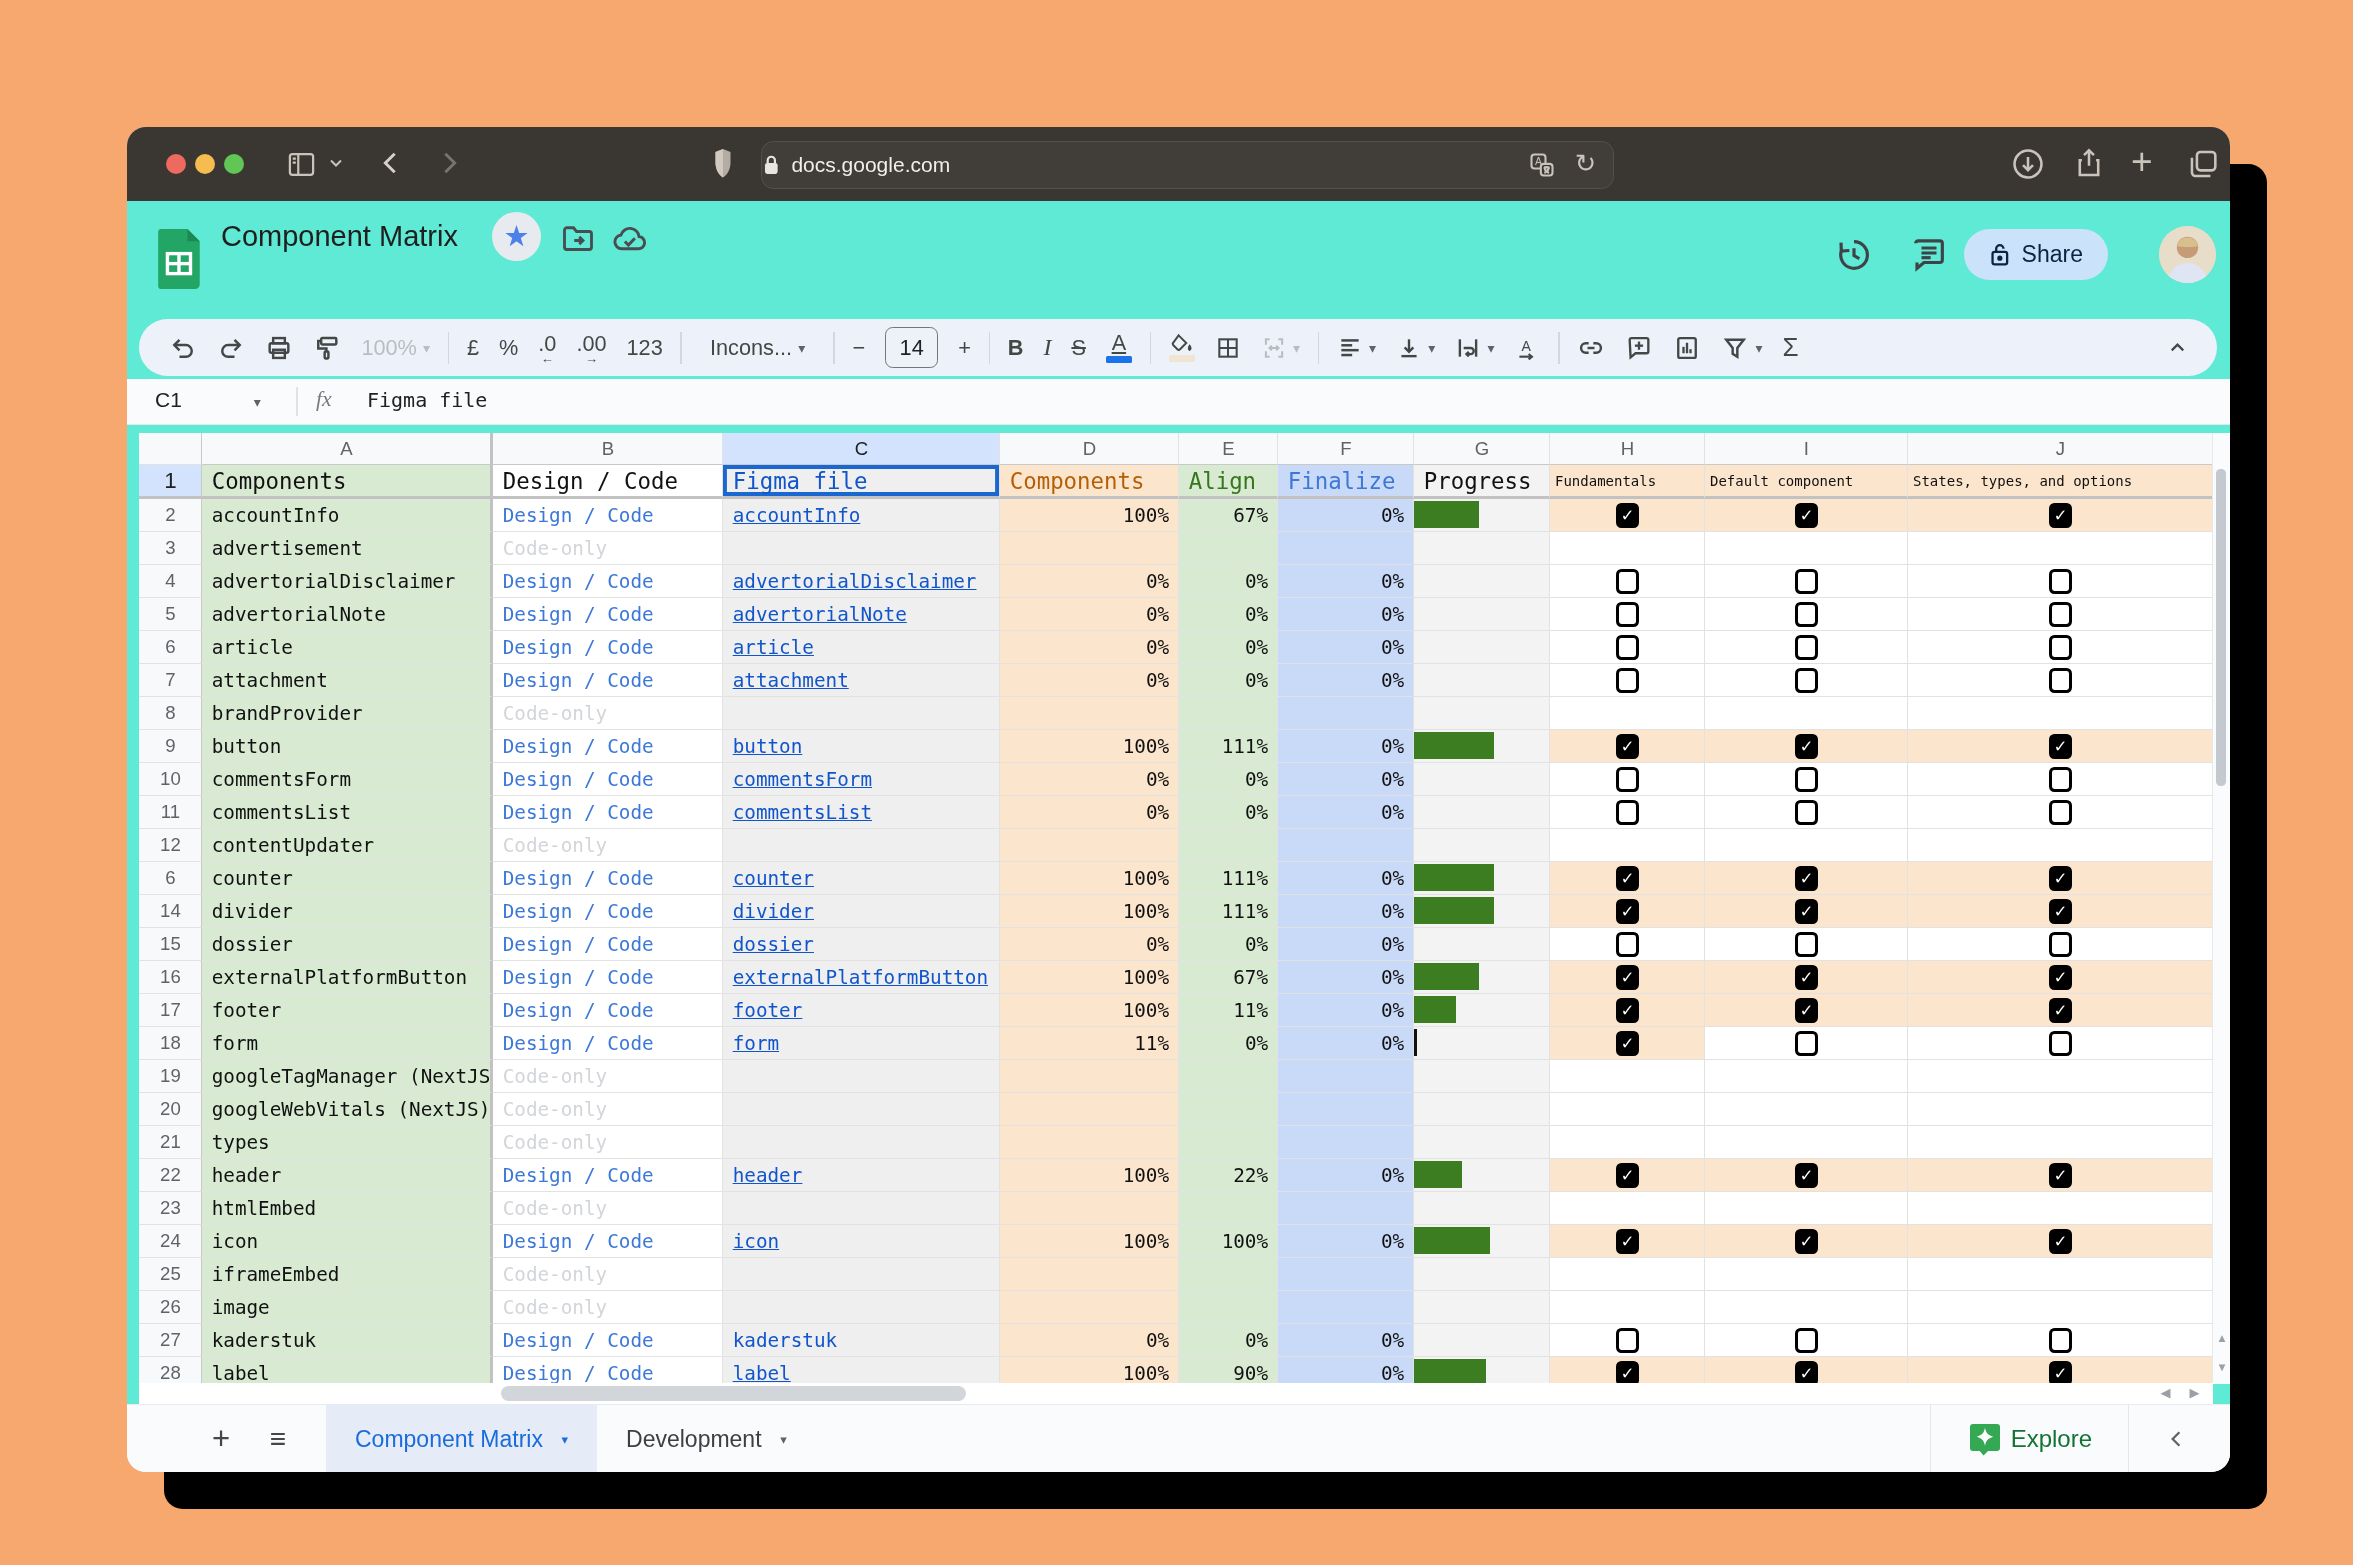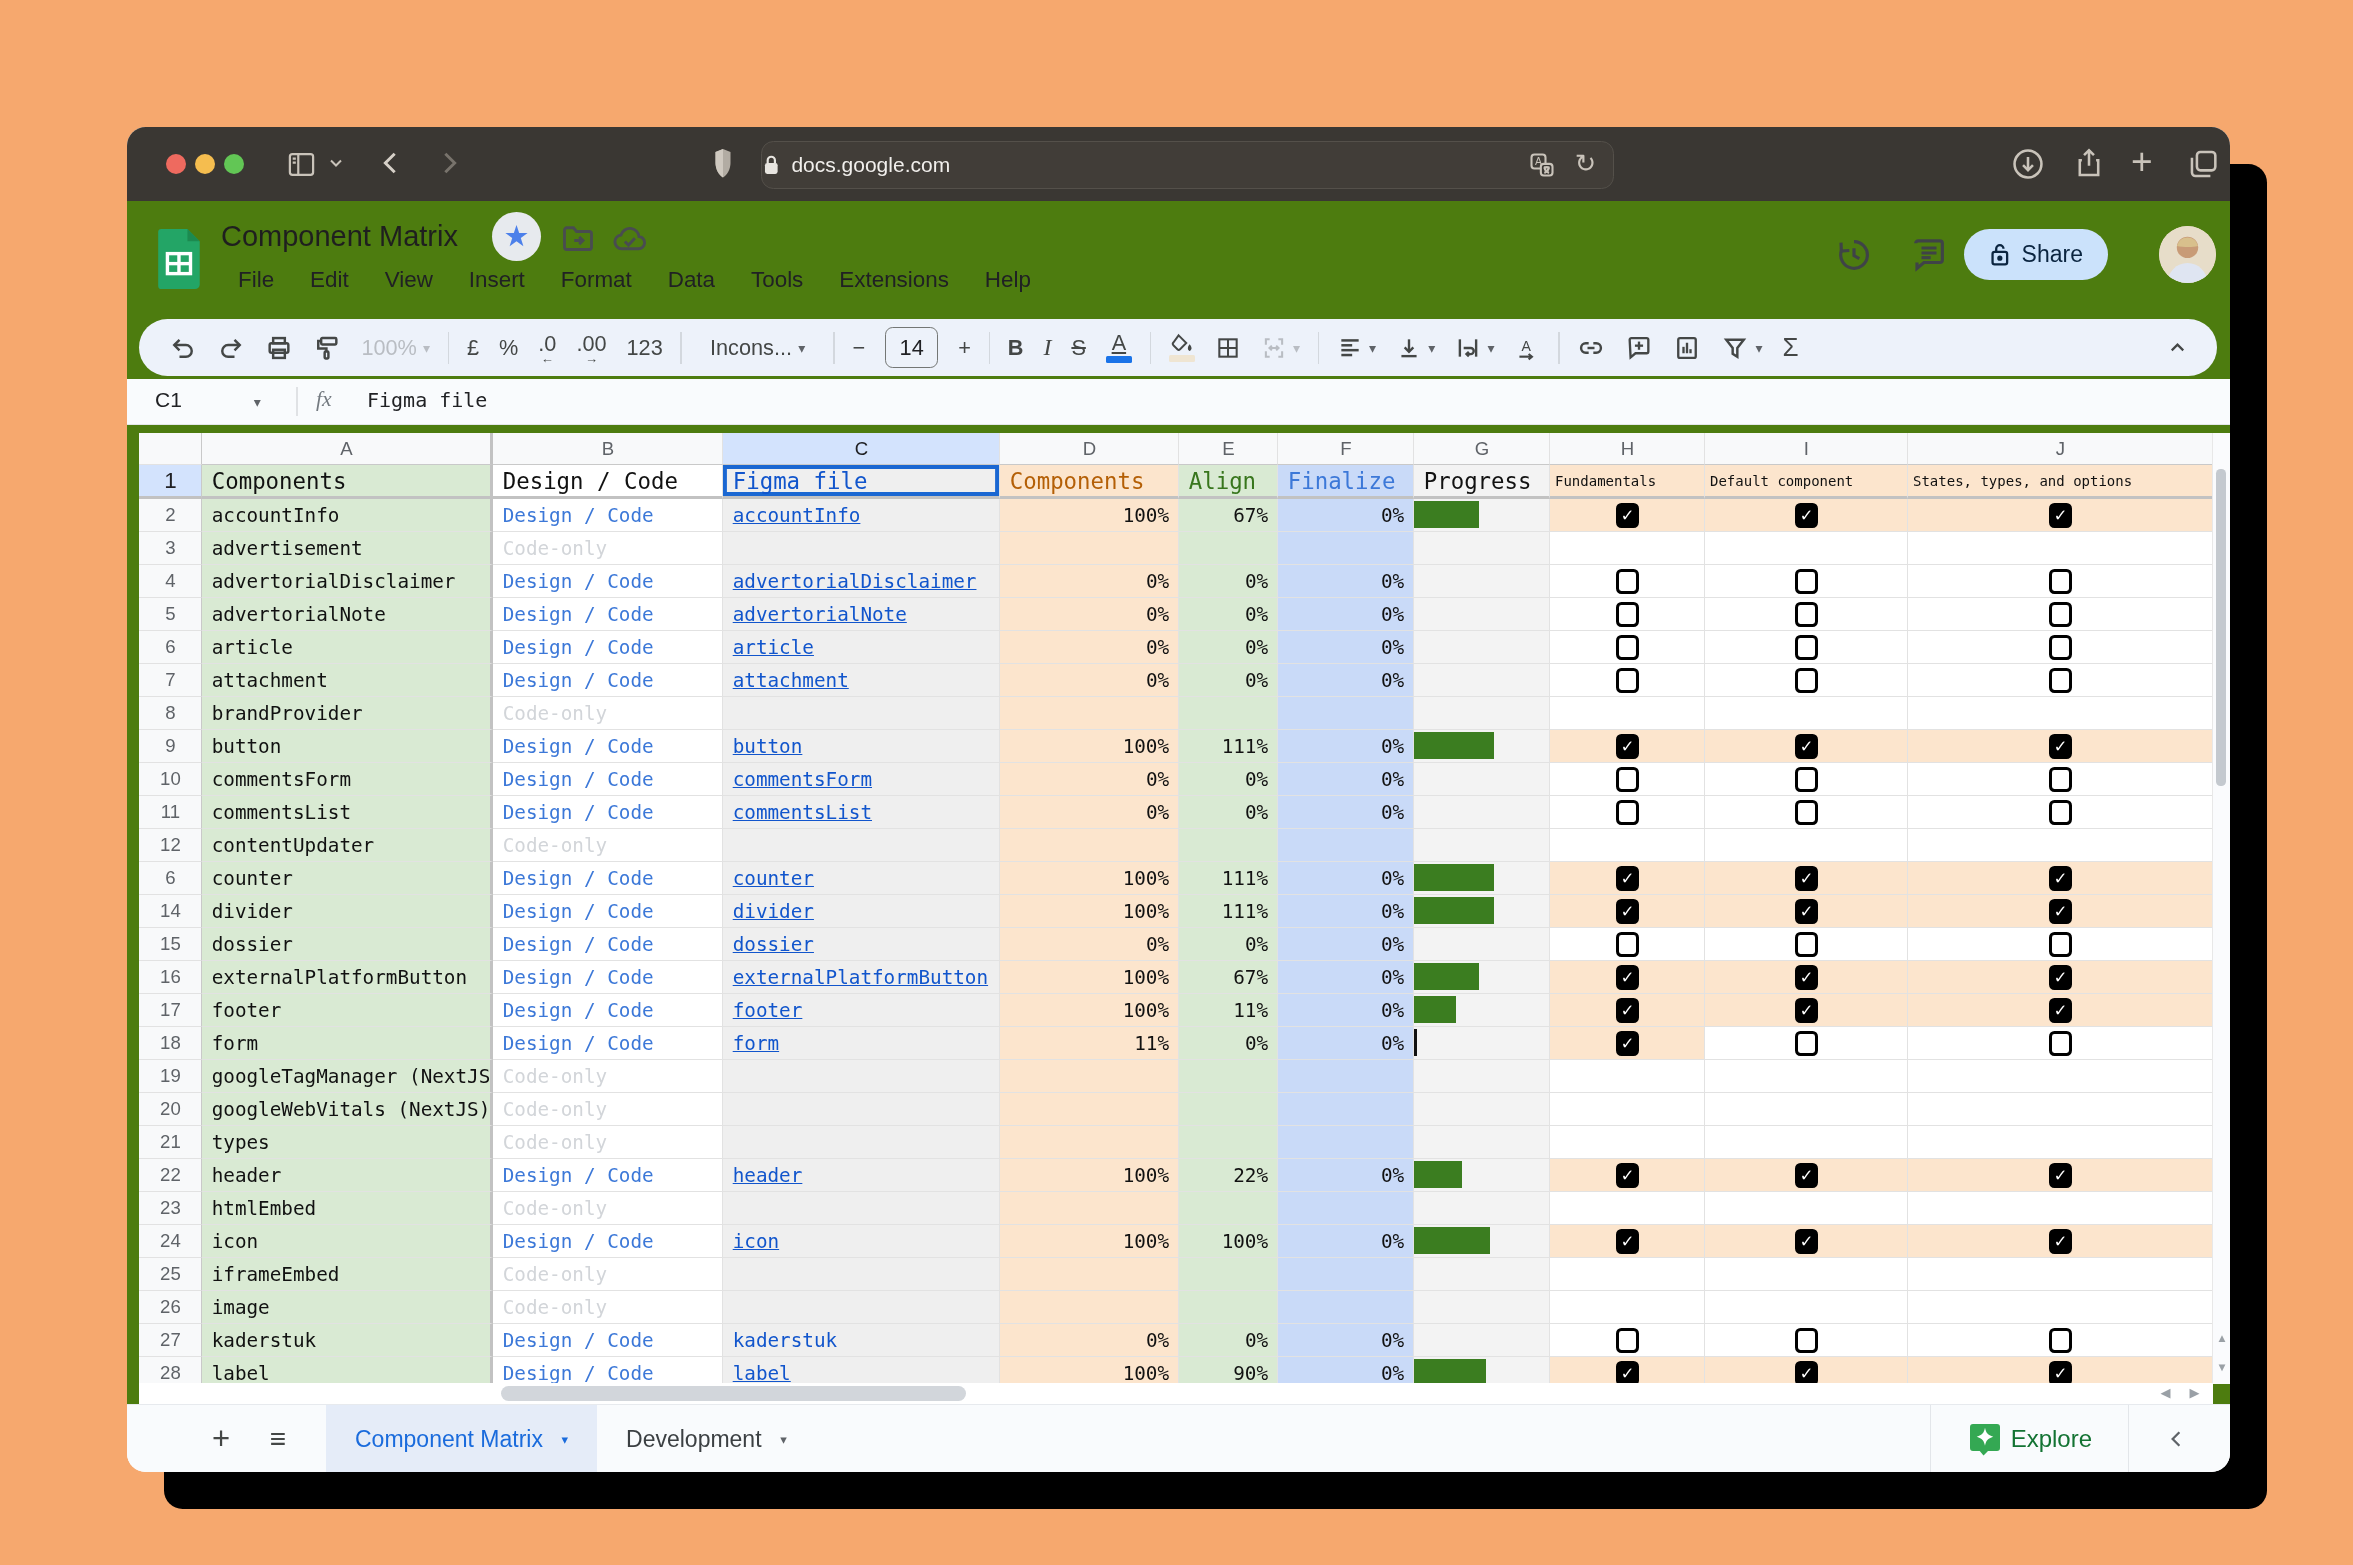--- a/index.html
+++ b/index.html
@@ -9,21 +9,21 @@
     border-radius:18.6px;overflow:hidden;background:#f9fbfd;
     box-shadow:37px 37px 0 0 #000;}
   
   .bbar{position:absolute;left:0;top:0;width:100%;height:74px;background:#3a3733;}
   .tl{position:absolute;top:27px;width:20px;height:20px;border-radius:50%;}
   .bic{position:absolute;top:18.6px;color:#c9c3ba;font-size:26px;line-height:37px;}
   .urlbar{position:absolute;left:634px;top:14px;width:851px;height:46px;background:#413d38;
     border:1.5px solid #54504a;border-radius:12.4px;color:#f1efec;}
   .urlcenter{position:absolute;left:0;right:0;top:0;bottom:0;display:flex;align-items:center;gap:10.8px;font-size:21px;}
   
-  .sheets{position:absolute;left:0;top:74px;width:2103px;height:1226px;background:#4d7c0f;}
+  .sheets{position:absolute;left:0;top:74px;width:2103px;height:1226px;background:#5eead4;}
   .hdr{position:absolute;left:0;top:0;width:100%;height:116px;}
   .logo{position:absolute;left:31px;top:28px;width:45px;height:60px;}
   .title{position:absolute;left:94px;top:18.6px;font-size:29px;color:#1f1f1f;font-weight:500;white-space:nowrap;}
   .title-ic{position:absolute;top:20px;color:#494c50;}
   .starcircle{position:absolute;left:365px;top:10.8px;width:49px;height:49px;border-radius:50%;background:#e7eaee;
     display:flex;align-items:center;justify-content:center;color:#4c80ea;font-size:29px;}
   .menus{position:absolute;left:111px;top:66px;display:flex;gap:36px;font-size:22.4px;color:#202124;}
   .hicon{position:absolute;top:34px;width:40px;height:40px;color:#3f4347;}
   .sharepill{position:absolute;left:1837px;top:28px;width:144px;height:51px;border-radius:25.5px;background:#cbe2fb;
     display:flex;align-items:center;justify-content:center;gap:10.8px;color:#0b2540;font-size:23px;font-weight:500;}
@@ -208,31 +208,20 @@
               <line x1="9.5" y1="13" x2="15" y2="13"></line>
               <polyline points="12.8,10.6 15.3,13 12.8,15.4"></polyline>
             </svg>
         </span>
         <span class="title-ic" style="left:484px">
           <svg width="37" height="37" viewBox="0 0 24 24" fill="none" stroke="#494c50" stroke-width="1.9">
               <path d="M7 18 a4.5 4.5 0 0 1 -0.5 -8.97 A6 6 0 0 1 18.2 10.1 A3.8 3.8 0 0 1 17.5 18 Z"></path>
               <polyline points="9,13.3 11.3,15.6 15.5,11.2"></polyline>
             </svg>
         </span>
-        <div class="menus">
-            <span>File</span>
-            <span>Edit</span>
-            <span>View</span>
-            <span>Insert</span>
-            <span>Format</span>
-            <span>Data</span>
-            <span>Tools</span>
-            <span>Extensions</span>
-            <span>Help</span>
-          </div>
 
         <span class="hicon" style="left:1707px">
           <svg width="40" height="40" viewBox="0 0 24 24" fill="none" stroke="#3f4347" stroke-width="1.9">
               <path d="M12 4 a8 8 0 1 1 -7.6 5.6"></path>
               <polyline points="4.2,4.6 4.4,9.6 9.2,9.3"></polyline>
               <polyline points="12,8 12,12.4 15.2,14.2"></polyline>
             </svg>
         </span>
         <span class="hicon" style="left:1782px">
           <svg width="40" height="40" viewBox="0 0 24 24" fill="none" stroke="#3f4347" stroke-width="1.9">

